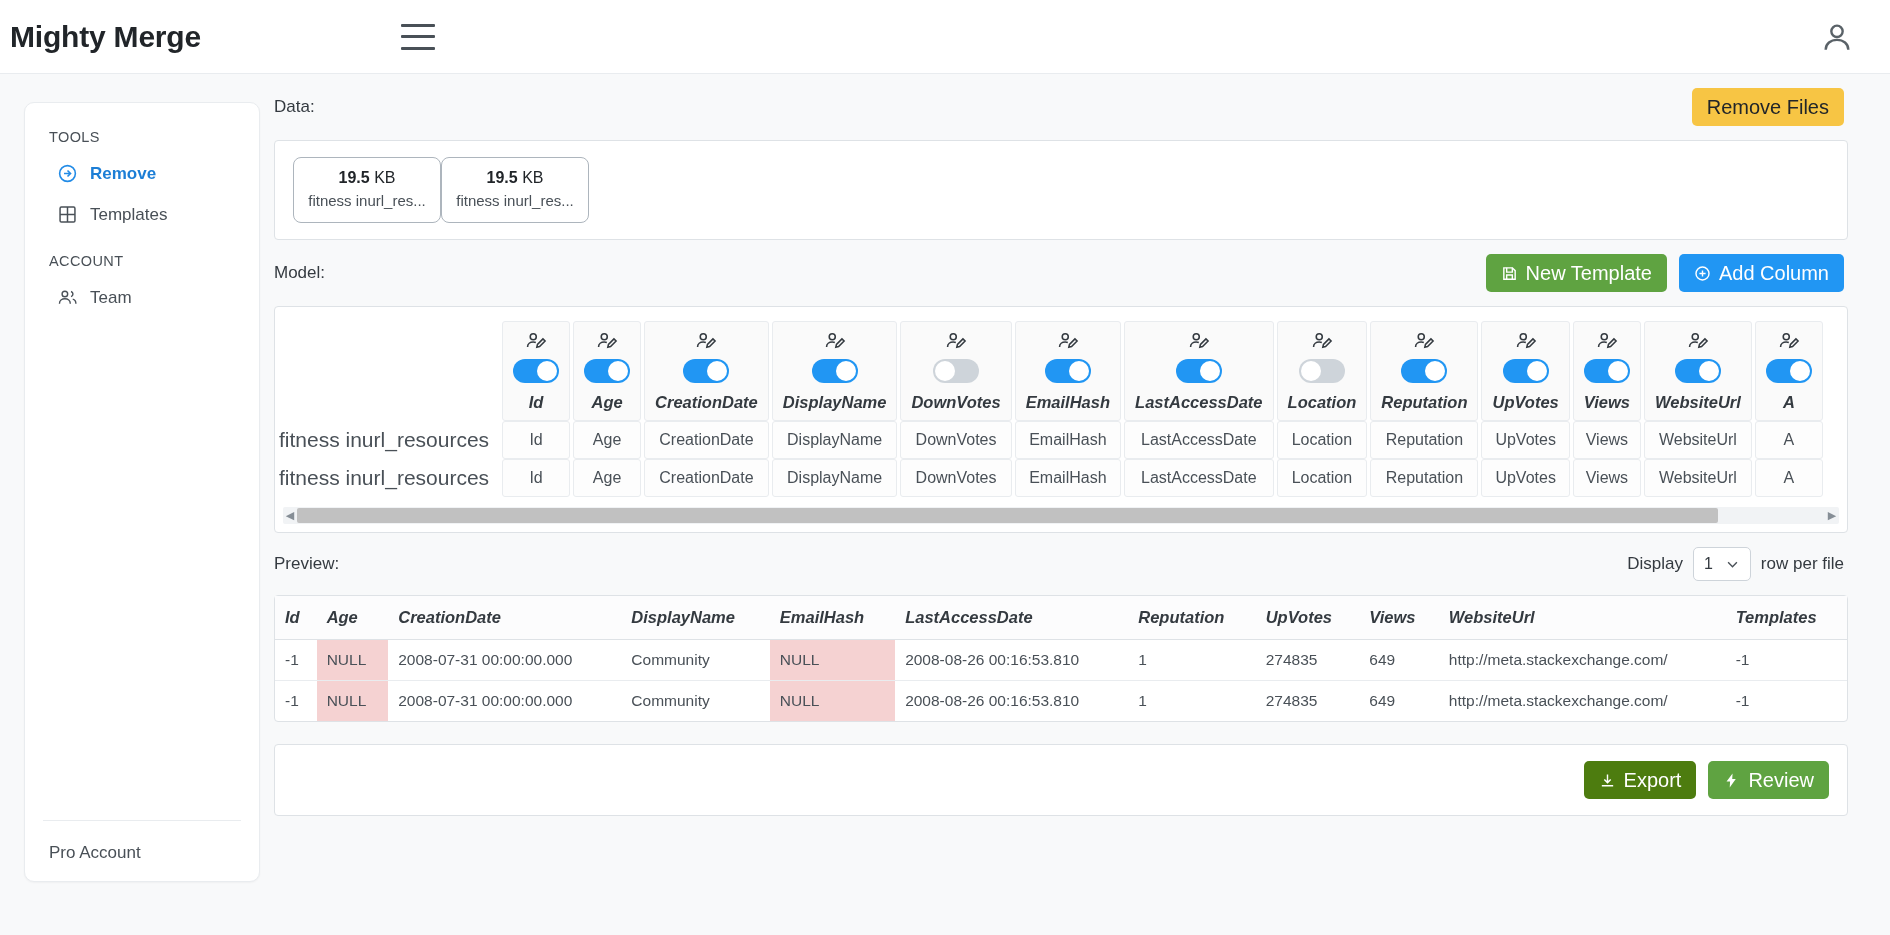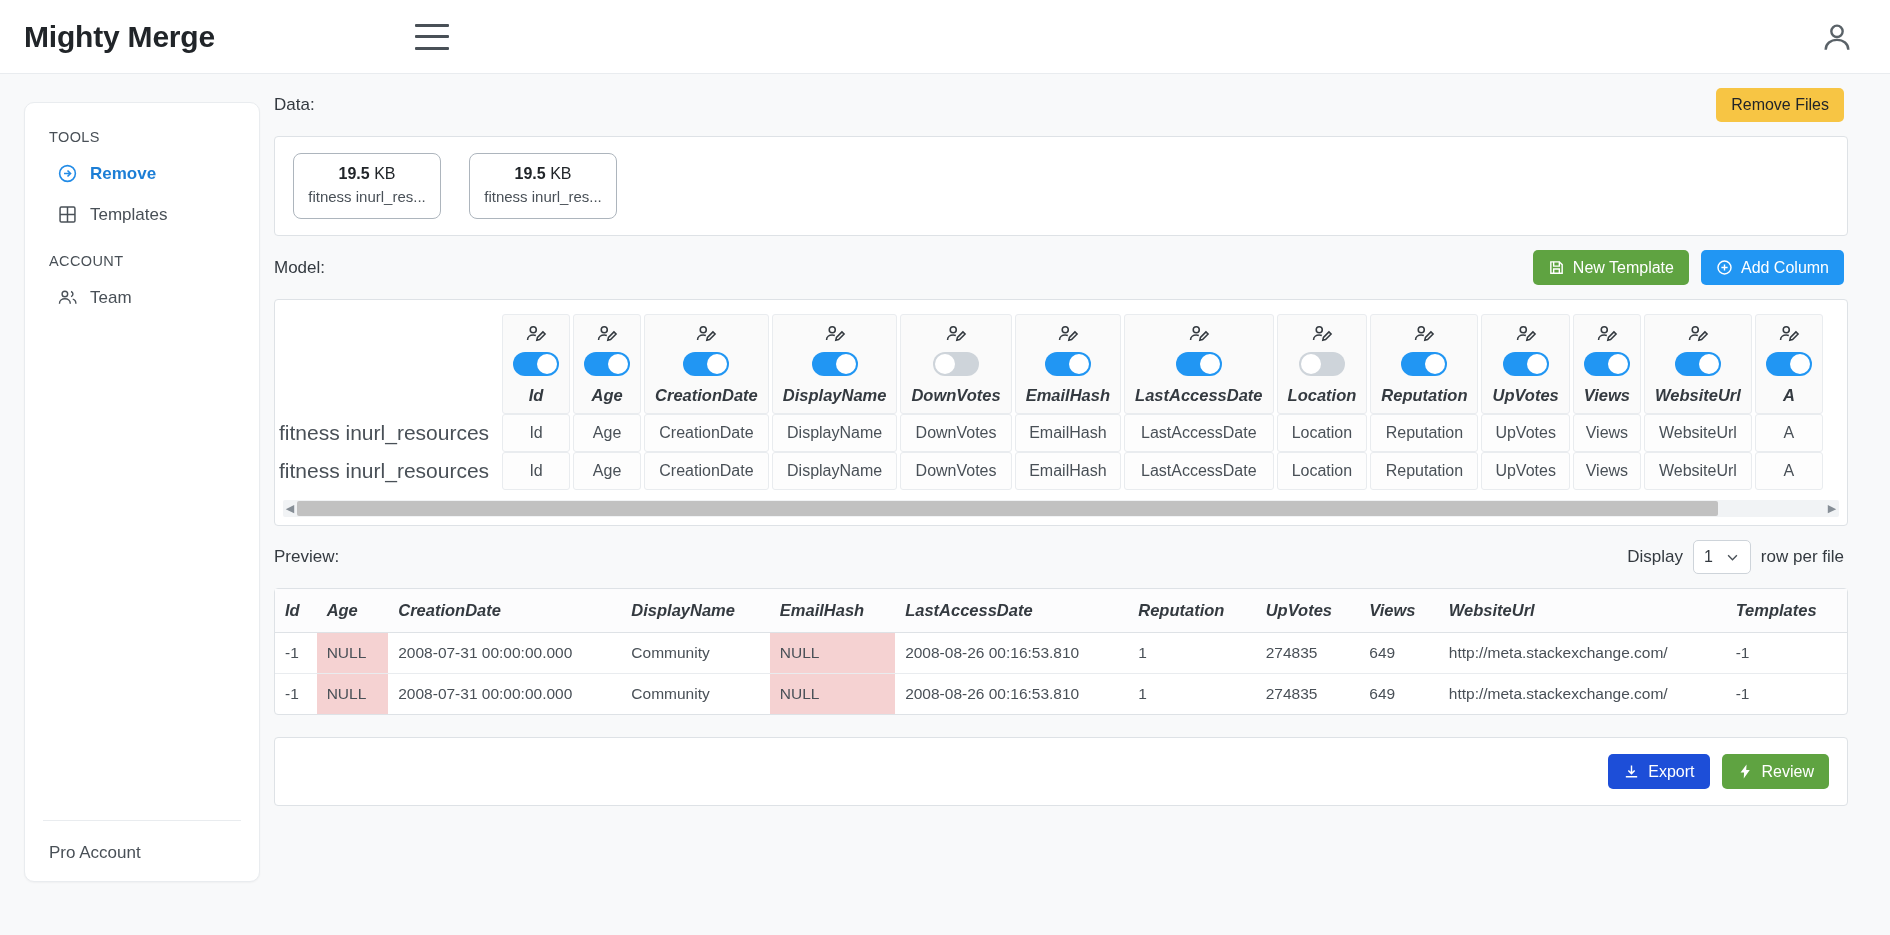--- a/index.html
+++ b/index.html
@@ -18,21 +18,21 @@
     background: #ffffff;
     display: flex;
     align-items: center;
     border-bottom: 1px solid #e9ecef;
     position: relative;
   }
   .brand {
     font-size: 30px;
     font-weight: 700;
     color: #212529;
-    margin-left: 24px;
+    margin-left: 10px;
     letter-spacing: -0.2px;
     white-space: nowrap;
   }
   .hamburger {
     margin-left: 200px;
     width: 34px; height: 26px;
     display: flex; flex-direction: column; justify-content: space-between;
     cursor: pointer;
   }
   .hamburger i { display: block; height: 3px; background: #495057; border-radius: 1px; }
@@ -76,38 +76,38 @@
   .section-bar {
     display: flex; align-items: center;
     padding: 14px 18px 14px 14px;
     min-height: 56px;
   }
   .section-label { font-size: 17px; color: #343a40; }
   .bar-actions { margin-left: auto; display: flex; gap: 12px; align-items: center; }
   .btn {
     display: inline-flex; align-items: center; gap: 8px;
     border: none; border-radius: 5px;
-    padding: 9px 15px; font-size: 16px; cursor: pointer;
+    padding: 9px 15px; font-size: 20px; cursor: pointer;
     font-family: "Liberation Sans", sans-serif;
     line-height: 1;
   }
   .btn svg { width: 17px; height: 17px; flex: none; }
   .btn-warn  { background: #f7c544; color: #212529; }
   .btn-green { background: #5fa341; color: #fff; }
   .btn-blue  { background: #2196f3; color: #fff; text-align: right; }
-  .btn-slate { background: #1d4ed8; color: #fff; }
+  .btn-slate { background: #4d7c0f; color: #fff; }
   .btn-review{ background: #5fa341; color: #fff; }
 
   .panel {
     background: #fff;
     border: 1px solid #dee2e6;
     border-radius: 4px;
   }
   
-  .files-panel { margin: 0 14px; padding: 16px 18px; display: flex; gap: 28px; }
+  .files-panel { margin: 0 14px; padding: 16px 18px; display: flex; gap: 0; }
   .file-card {
     border: 1px solid #adb5bd; border-radius: 8px;
     width: 148px; padding: 11px 8px 13px;
     text-align: center; background: #fff; cursor: pointer;
   }
   .file-size { font-size: 16px; color: #212529; }
   .file-size b { font-weight: 700; }
   .file-name { font-size: 15px; color: #495057; margin-top: 5px; }
   
   .model-panel { margin: 0 14px; padding-bottom: 0; }

